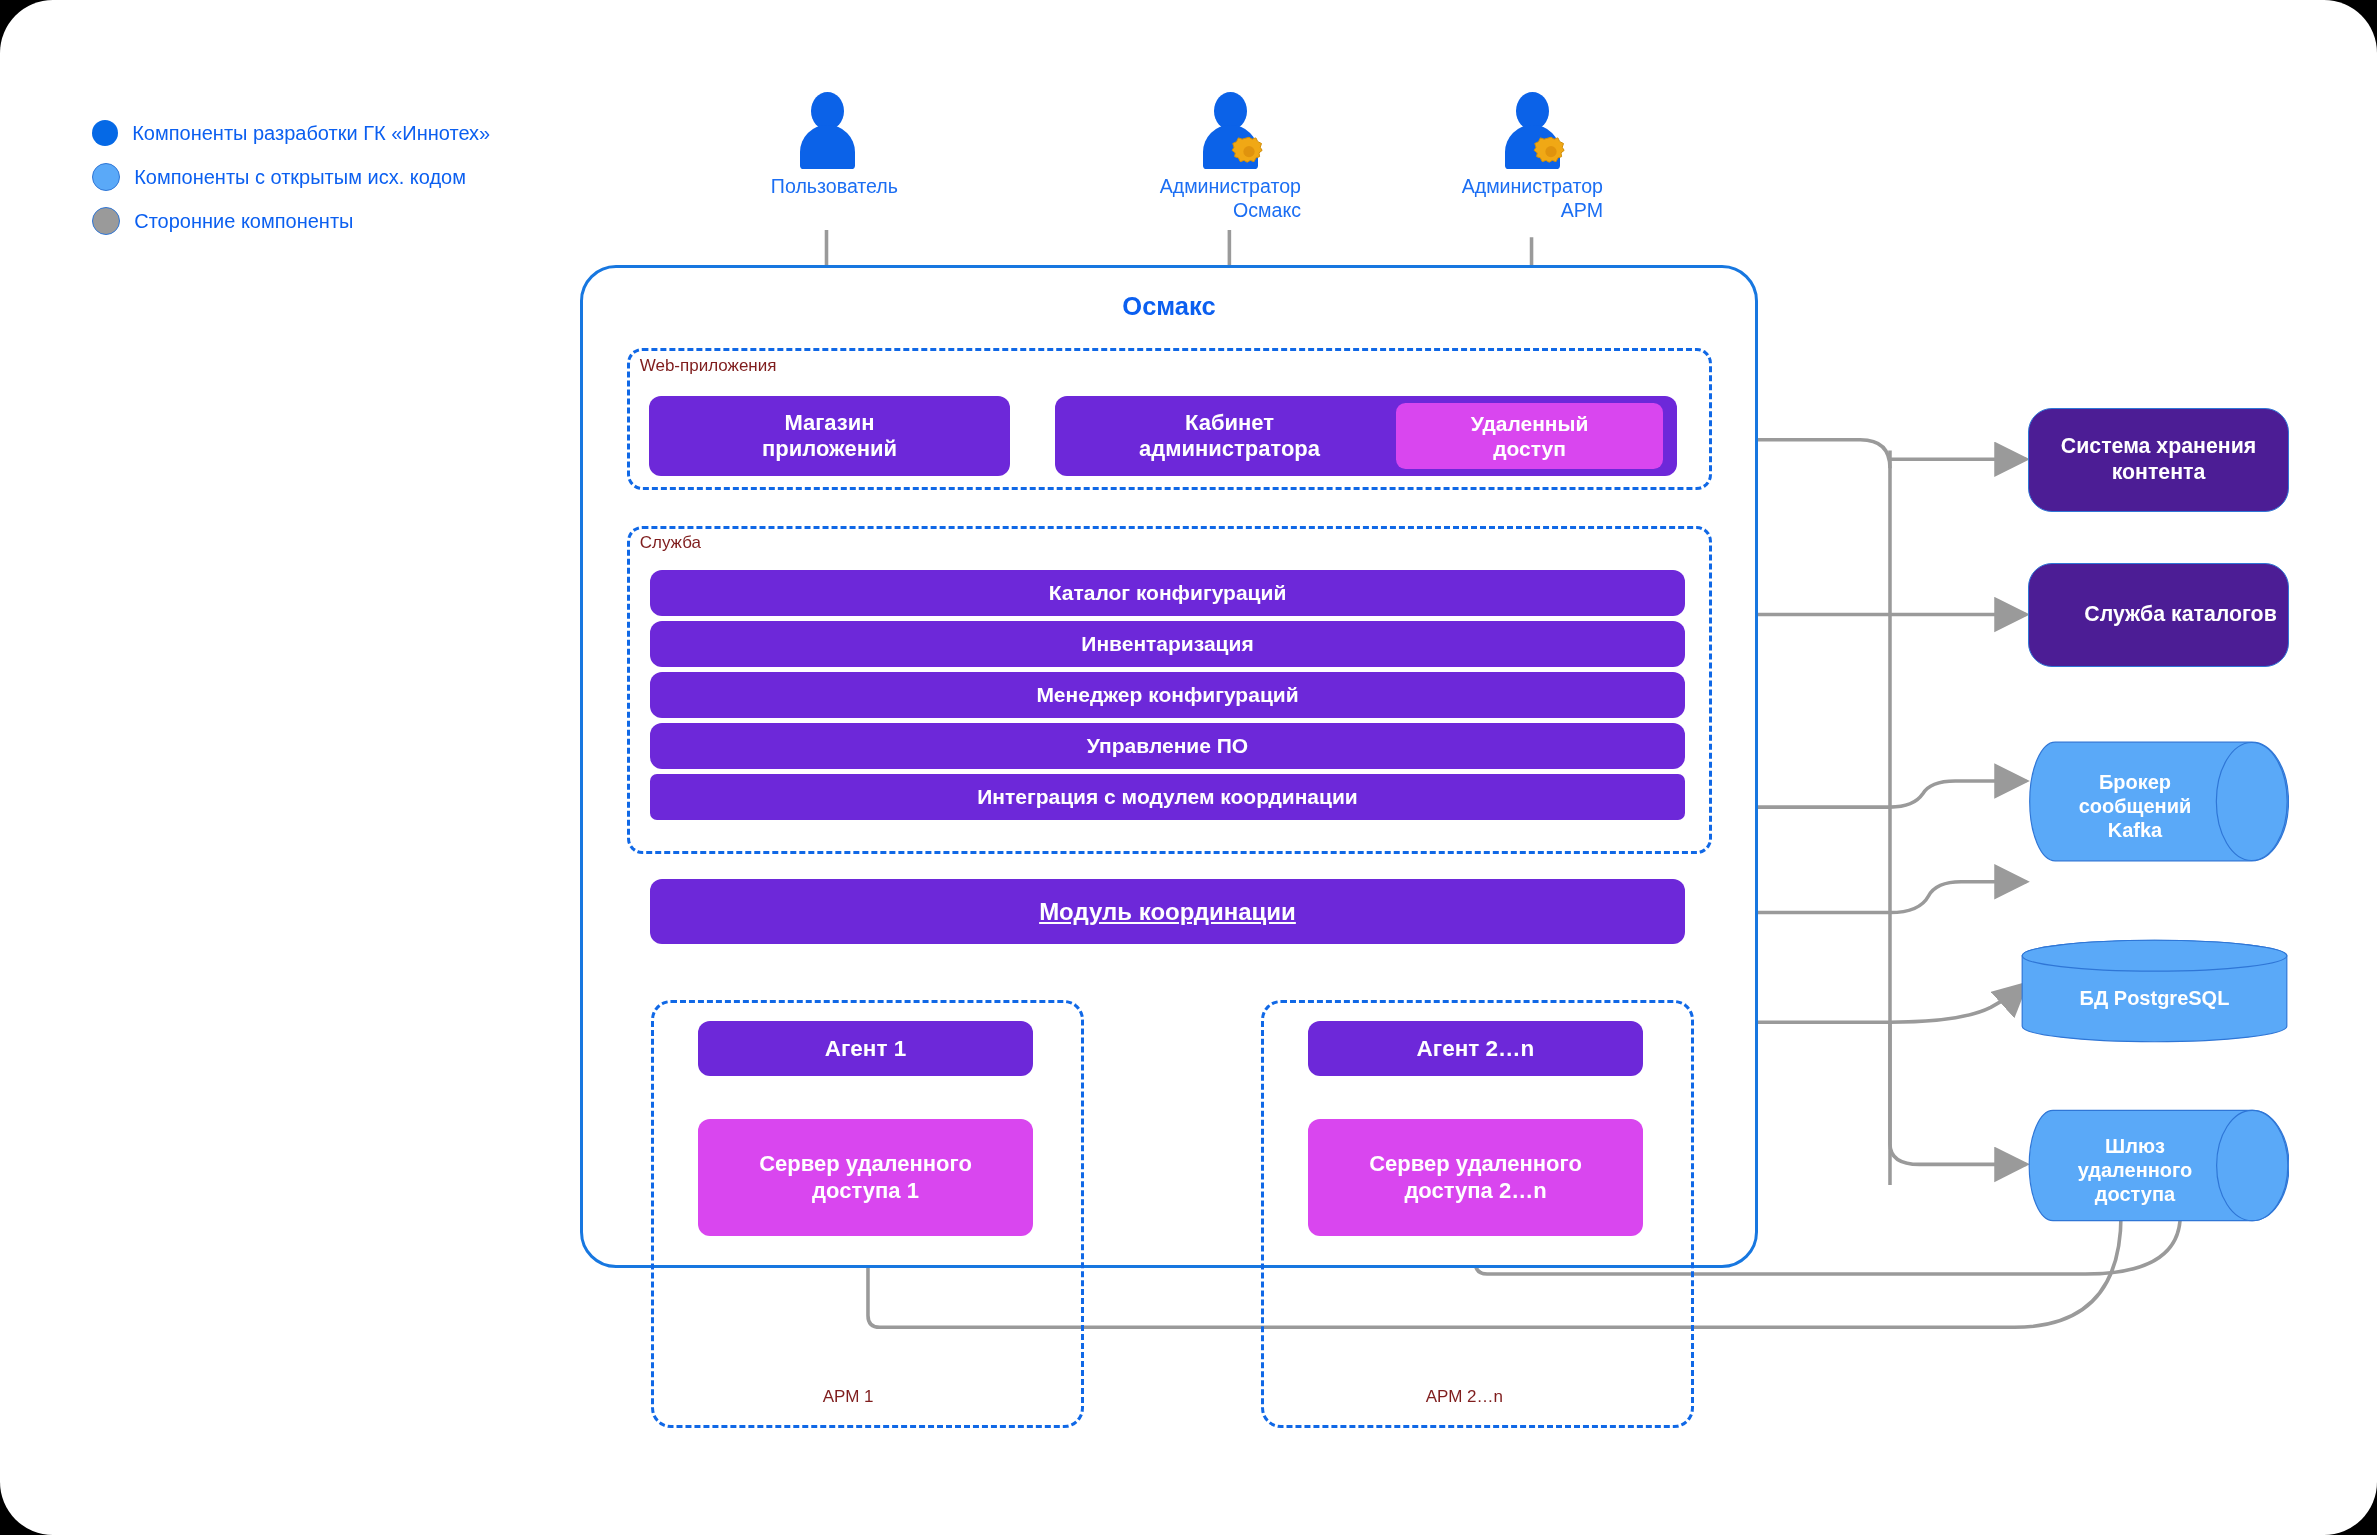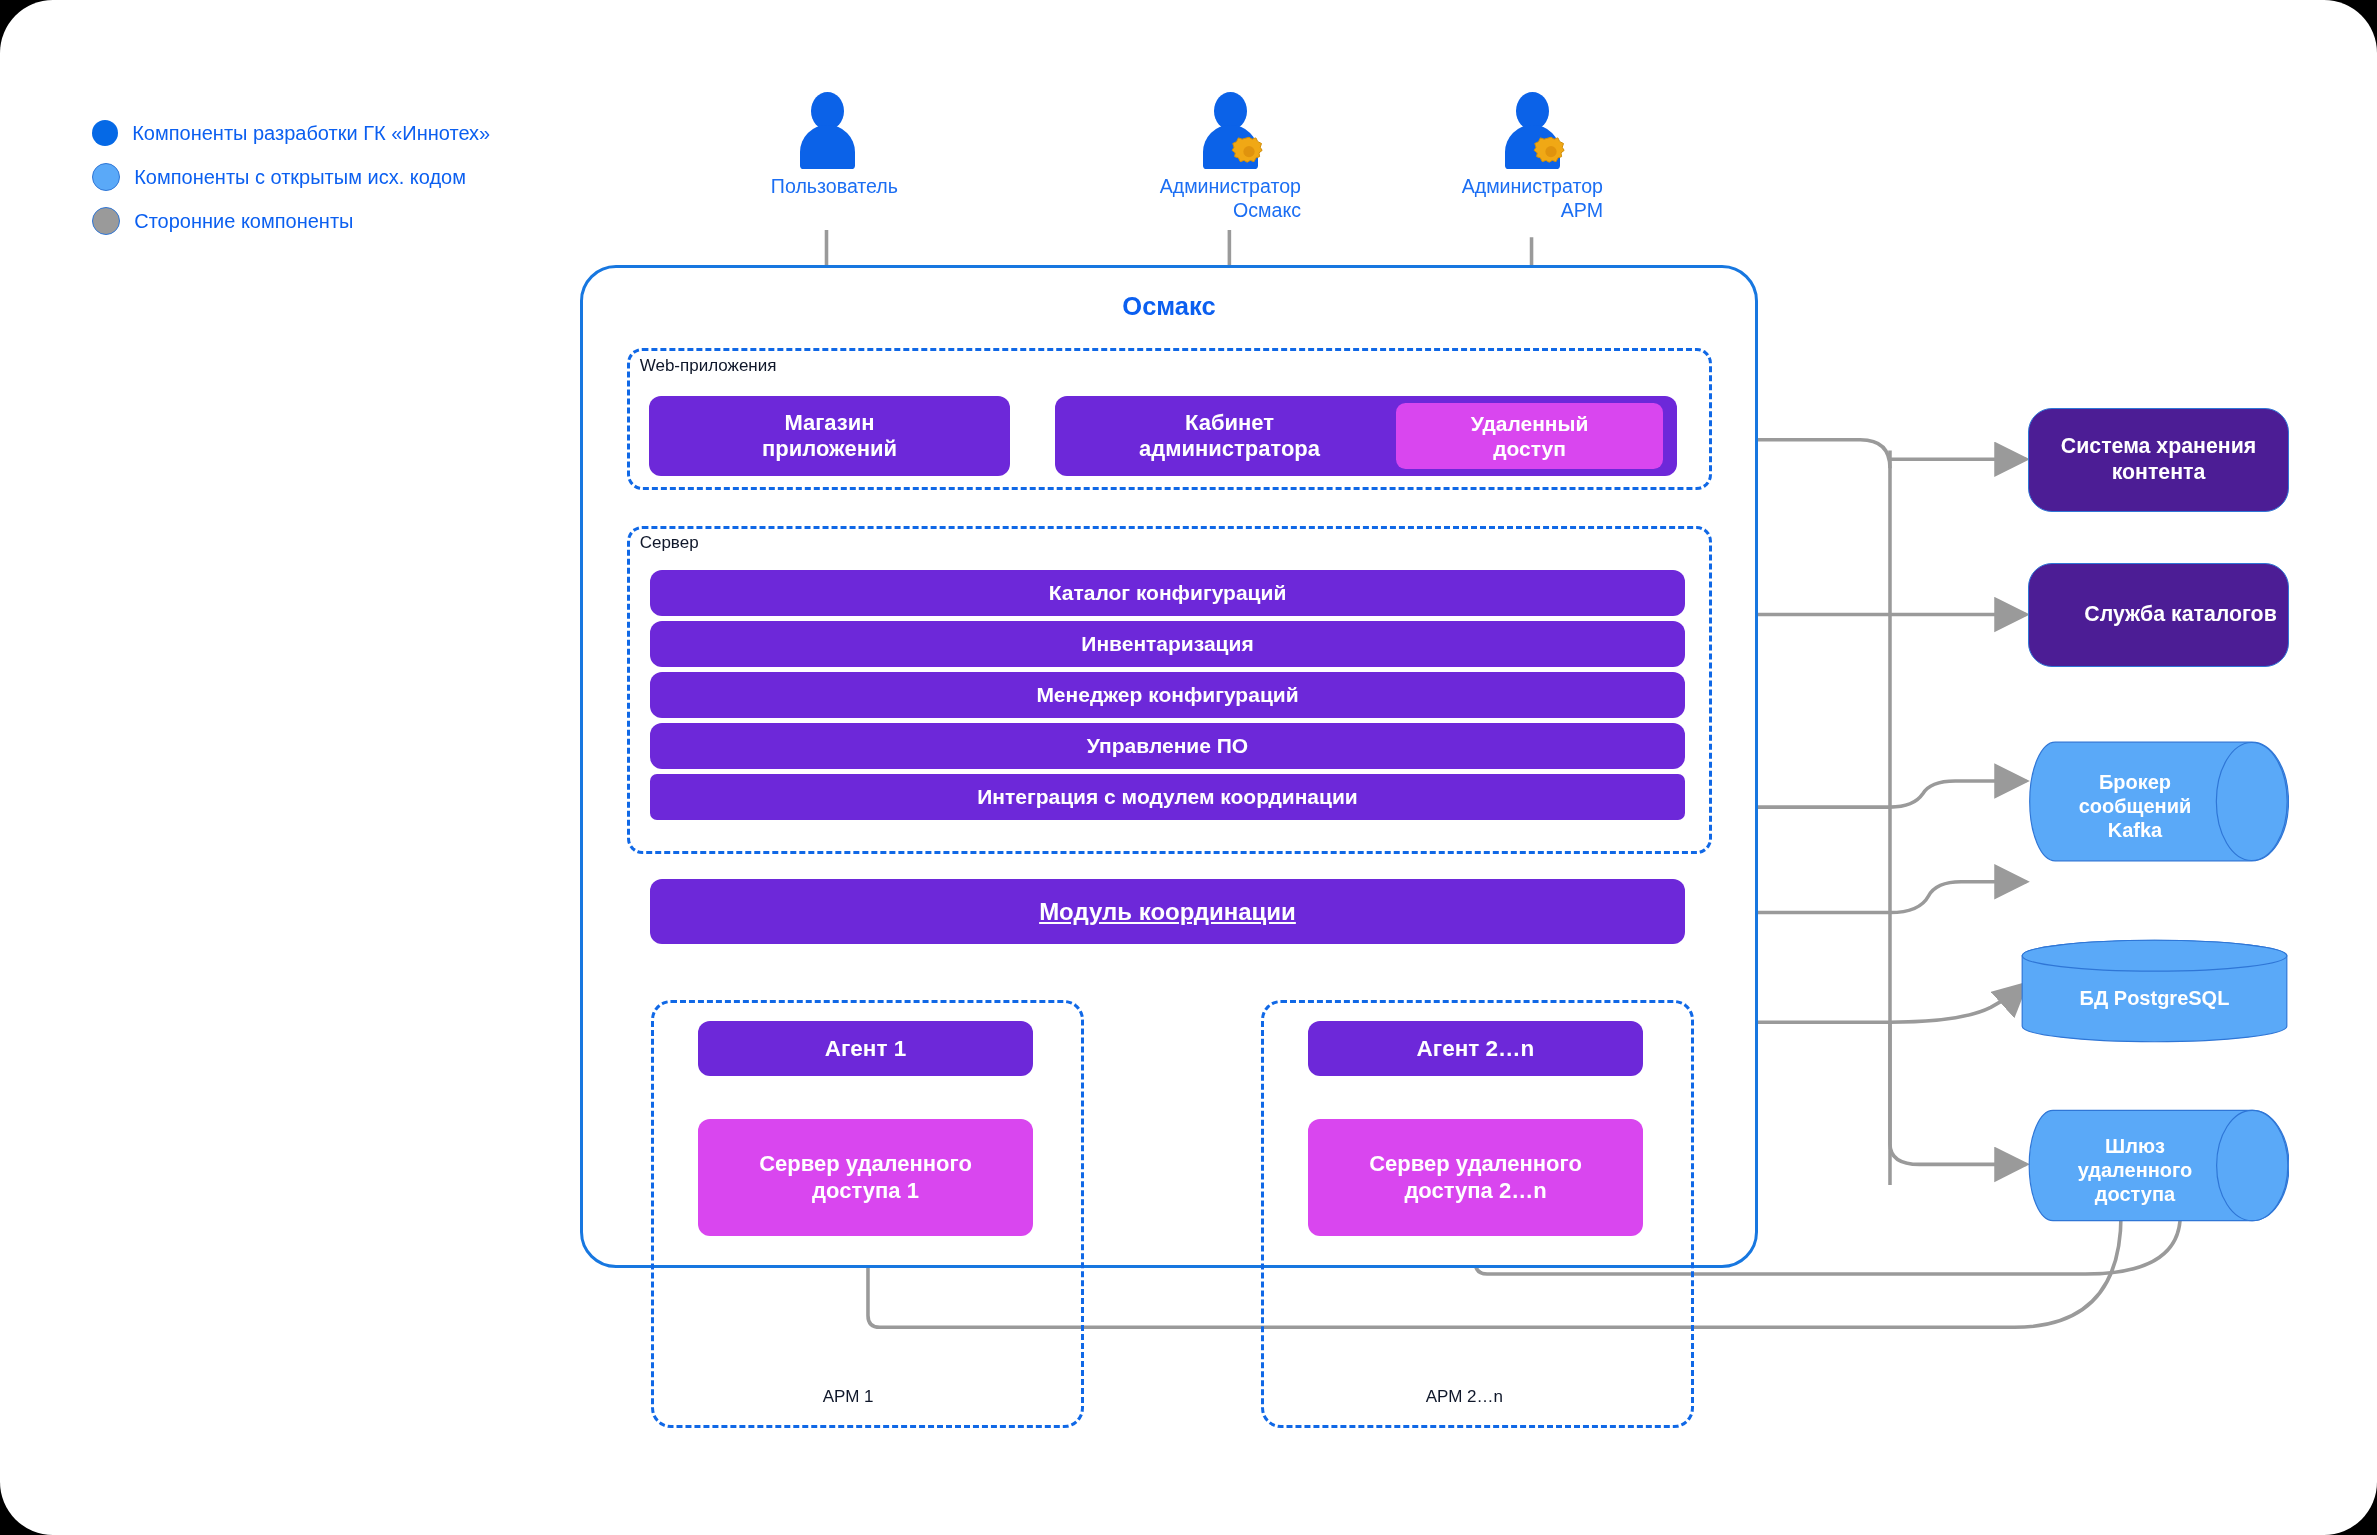--- a/index.html
+++ b/index.html
@@ -27,21 +27,21 @@
   .actor .cap{color:#1b6ef3;font-size:19.6px;line-height:1.22;margin-top:6px;white-space:pre-line;}
 
   
   #osmaks{position:absolute;left:580px;top:265px;width:1172px;height:997px;
           border:3px solid #1777e0;border-radius:36px;background:#fff;}
   #osmaks-title{position:absolute;left:0;right:0;top:24px;text-align:center;
                 color:#0b5ff0;font-size:25.5px;font-weight:bold;}
 
   
   .dgrp{position:absolute;border:3px dashed #1068e6;border-radius:15.4px;}
-  .dgrp-lbl{position:absolute;color:#0f172a;font-size:17px;background:#fff;padding:0 4.7px;}
+  .dgrp-lbl{position:absolute;color:#7f1d1d;font-size:17px;background:#fff;padding:0 4.7px;}
 
   
   .box{position:absolute;display:flex;align-items:center;justify-content:center;
        text-align:center;color:#fff;font-weight:bold;border-radius:12px;box-sizing:border-box;}
   .box.primary{background:#6d28d9;}
   .box.light{background:#d946ef;}
   .box.gray{background:#4c1d95;border:1.8px solid #2f76d6;border-radius:24px;}
 
   
   .cyl{position:absolute;}
@@ -164,21 +164,21 @@
   <div class="box primary" style="left:649px;top:396px;width:361px;height:80px;font-size:22px;white-space:pre-line;line-height:1.2;">Магазин
 приложений</div>
 
   <div class="box primary" style="left:1055px;top:396px;width:622px;height:80px;font-size:22px;white-space:pre-line;line-height:1.2;padding-right:273px;">Кабинет
 администратора</div>
 
   <div class="box light" style="left:1396px;top:403px;width:267px;height:66px;font-size:21px;white-space:pre-line;line-height:1.2;border-radius:9.5px;">Удаленный
 доступ</div>
 
   <div class="dgrp" style="left:627px;top:526px;width:1079px;height:322px;"></div>
-  <div class="dgrp-lbl" style="left:635px;top:533px;">Сервер</div>
+  <div class="dgrp-lbl" style="left:635px;top:533px;">Служба</div>
 
   <div class="box primary" style="left:650px;top:570px;width:1035px;height:46px;font-size:21px;">Каталог конфигураций</div>
   <div class="box primary" style="left:650px;top:621px;width:1035px;height:46px;font-size:21px;">Инвентаризация</div>
   <div class="box primary" style="left:650px;top:672px;width:1035px;height:46px;font-size:21px;">Менеджер конфигураций</div>
   <div class="box primary" style="left:650px;top:723px;width:1035px;height:46px;font-size:21px;">Управление ПО</div>
   <div class="box primary" style="left:650px;top:774px;width:1035px;height:46px;font-size:21px;border-radius:7px;">Интеграция с модулем координации</div>
 
   <div class="box primary" style="left:650px;top:879px;width:1035px;height:65px;font-size:24px;text-decoration:underline;">Модуль координации</div>
 
   <div class="dgrp" style="left:651px;top:1000px;width:427px;height:422px;border-radius:20px;"></div>

